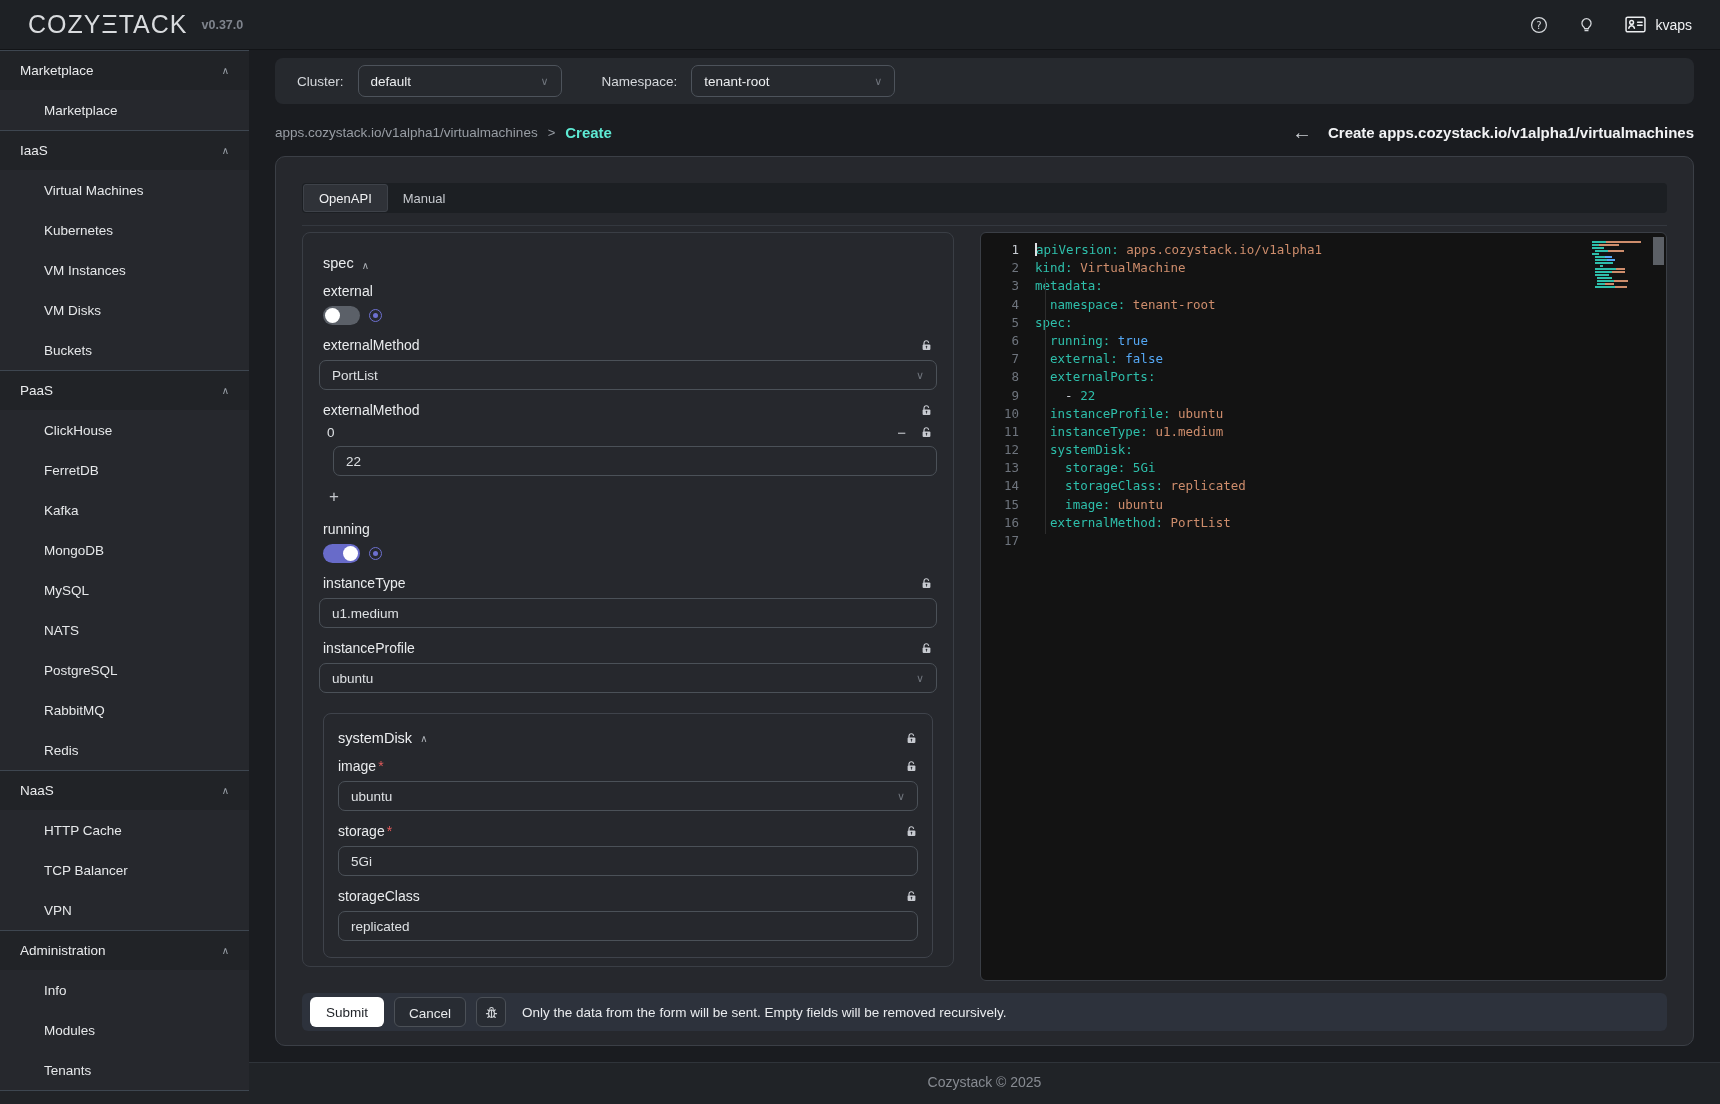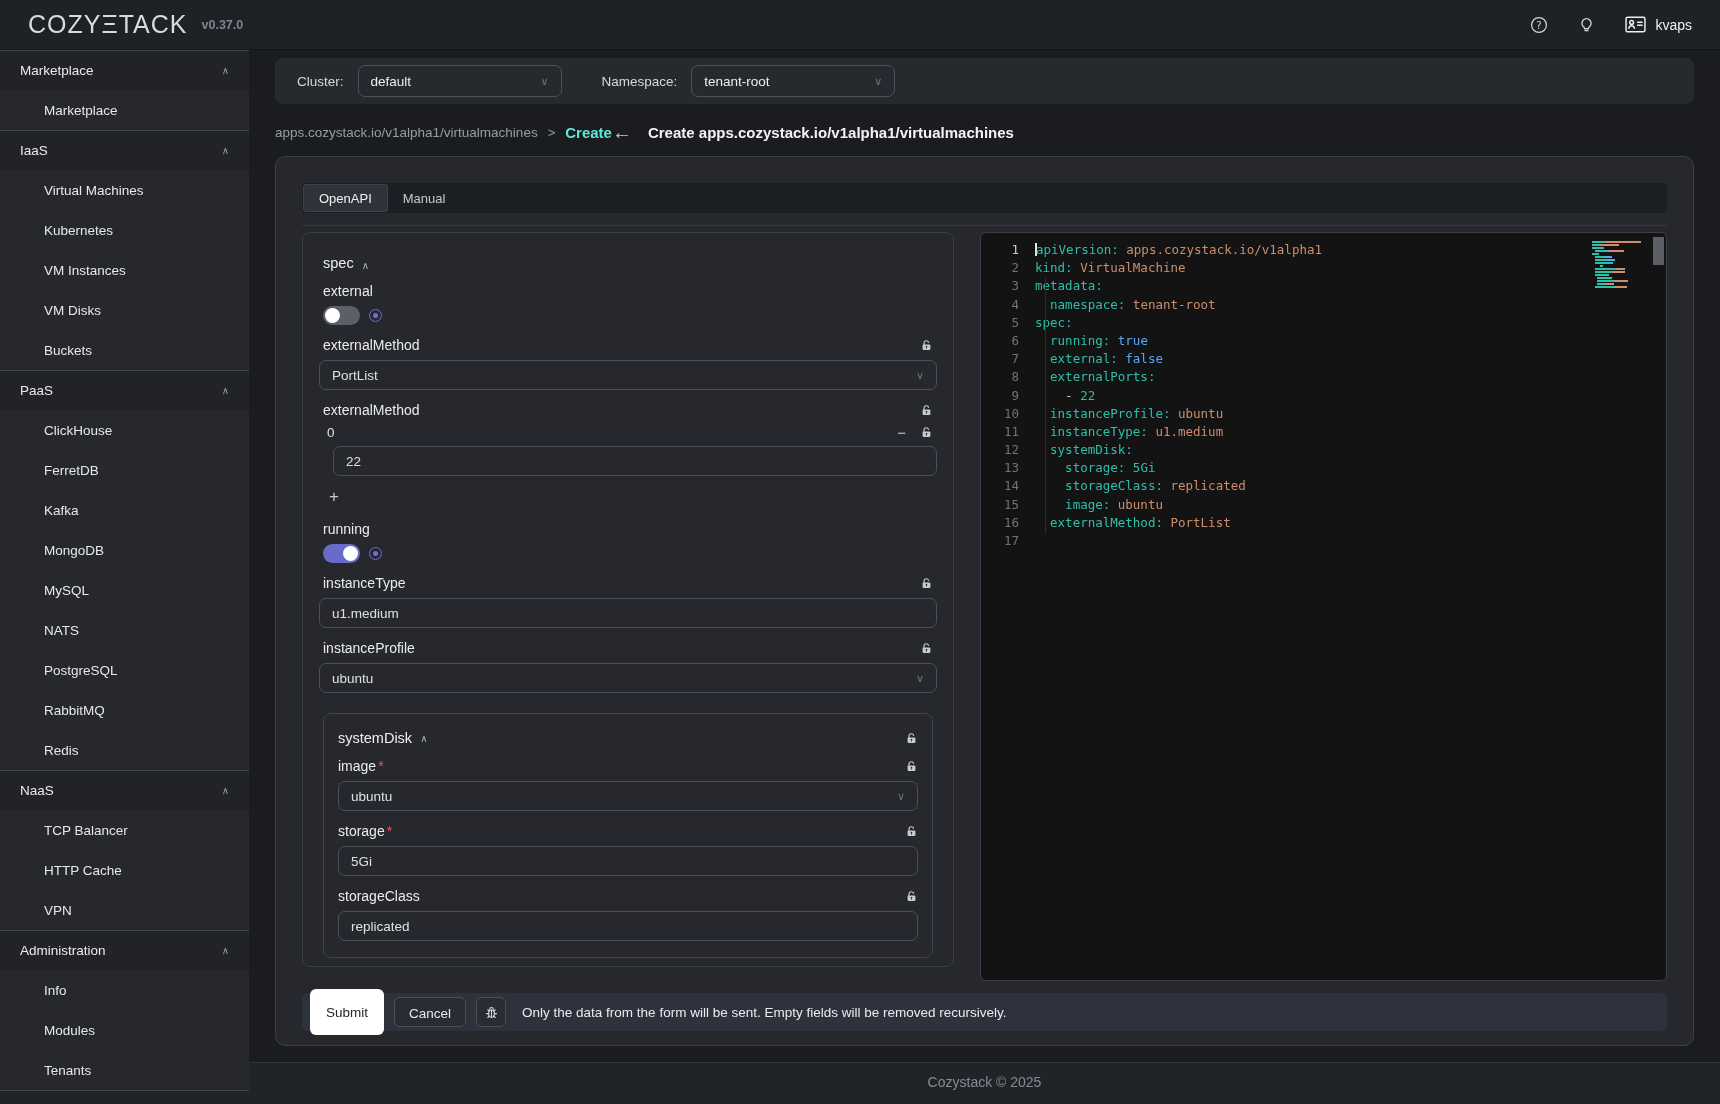--- a/index.html
+++ b/index.html
@@ -30,21 +30,21 @@
 
   .toolbar { margin-top:8px; height:46px; background:#26292e; border-radius:8px;
              display:flex; align-items:center; padding:0 22px; }
   .toolbar .t-label { font-size:13.5px; color:#d5d8dc; }
   .sel { height:32px; border:1px solid #4d535b; border-radius:7px; display:flex; align-items:center;
          padding:0 12px; font-size:13.5px; color:#eceef0; cursor:pointer; }
   .sel .chevd { margin-left:auto; color:#6f747c; font-size:11px; padding-left:10px; }
   .toolbar .sel { width:204px; }
   .toolbar .gap-sm { width:14px; } .toolbar .gap-lg { width:40px; }
 
-  .crumb-row { margin-top:18px; display:flex; align-items:center; }
+  .crumb-row { margin-top:18px; display:flex; align-items:center; justify-content:space-between; }
   .crumbs { display:flex; align-items:center; gap:10px; }
   .crumb-path { font-size:13.5px; color:#989da4; }
   .crumb-sep { font-size:13px; color:#989da4; }
   .crumb-current { font-size:15px; font-weight:bold; color:#5eead4; }
   .page-title-wrap { display:flex; align-items:center; gap:16px; }
   .back-arrow { font-size:20px; color:#cdd0d4; cursor:pointer; line-height:1; }
   .page-title { font-size:15px; font-weight:bold; color:#f2f3f5; }
 
   
   .card { margin-top:14px; height:890px; background:#26282d; border:1px solid #3b3f46; border-radius:10px;
@@ -101,21 +101,21 @@
   .minimap { position:absolute; top:8px; right:18px; width:56px; }
   .mm-row { height:2px; margin-bottom:1px; display:flex; }
   .mm-row span { height:2px; display:block; }
   .mk-k { background:#2ebfab; } .mk-s { background:#ce8d6c; } .mk-b { background:#55a8f5; }
   .mk-n { background:#2ebfab; } .mk-p { background:transparent; }
   .ed-scrollbar { position:absolute; top:4px; right:2px; width:11px; height:28px; background:#5c6066; }
 
   
   .action-bar { margin-top:12px; height:38px; background:#2d323c; border-radius:6px;
                 display:flex; align-items:center; padding:0 4px; }
-  .btn-submit { height:46px; padding:0 16px; margin-left:4px; background:#ffffff; color:#22252a;
+  .btn-submit { height:30px; padding:0 16px; margin-left:4px; background:#ffffff; color:#22252a;
                 border:none; border-radius:6px; font-size:13.5px; font-family:inherit; cursor:pointer; }
   .btn-cancel { height:30px; padding:8px 14px; margin-left:10px; background:#282c33; color:#e8eaec;
                 border:1px solid #4b5057; border-radius:6px; font-size:13.5px; font-family:inherit; cursor:pointer; }
   .btn-debug { height:30px; width:30px; margin-left:10px; background:#282c33; border:1px solid #4b5057;
                border-radius:6px; display:flex; align-items:center; justify-content:center; cursor:pointer; }
   .action-note { margin-left:16px; font-size:13.5px; color:#e9ebee; }
 
   
   .footer { margin:16px -26px 0; border-top:1px solid #2f343a; background:#202327;
             padding:11px 0 16px; text-align:center; font-size:14px; color:#878b92; }
@@ -176,22 +176,22 @@
     <div class="side-item">MongoDB</div>
     <div class="side-item">MySQL</div>
     <div class="side-item">NATS</div>
     <div class="side-item">PostgreSQL</div>
     <div class="side-item">RabbitMQ</div>
     <div class="side-item">Redis</div>
     <div class="side-header">
       <span class="lbl">NaaS</span>
       <span class="chev">∧</span>
     </div>
+    <div class="side-item">HTTP Cache</div>
     <div class="side-item">TCP Balancer</div>
-    <div class="side-item">HTTP Cache</div>
     <div class="side-item">VPN</div>
     <div class="side-header">
       <span class="lbl">Administration</span>
       <span class="chev">∧</span>
     </div>
     <div class="side-item">Info</div>
     <div class="side-item">Modules</div>
     <div class="side-item">Tenants</div>
     <div class="side-bottom"></div>
   </nav>

